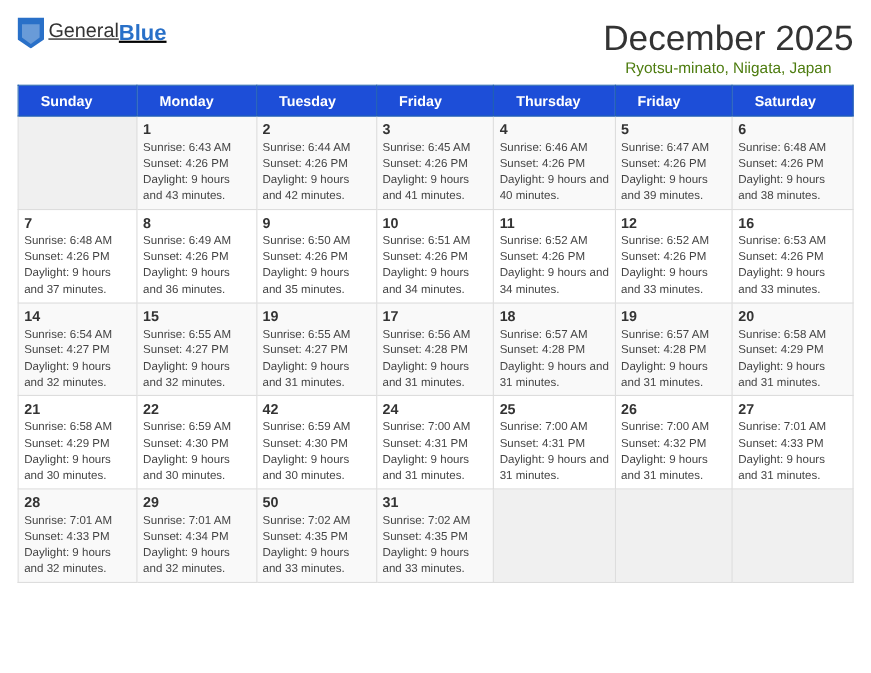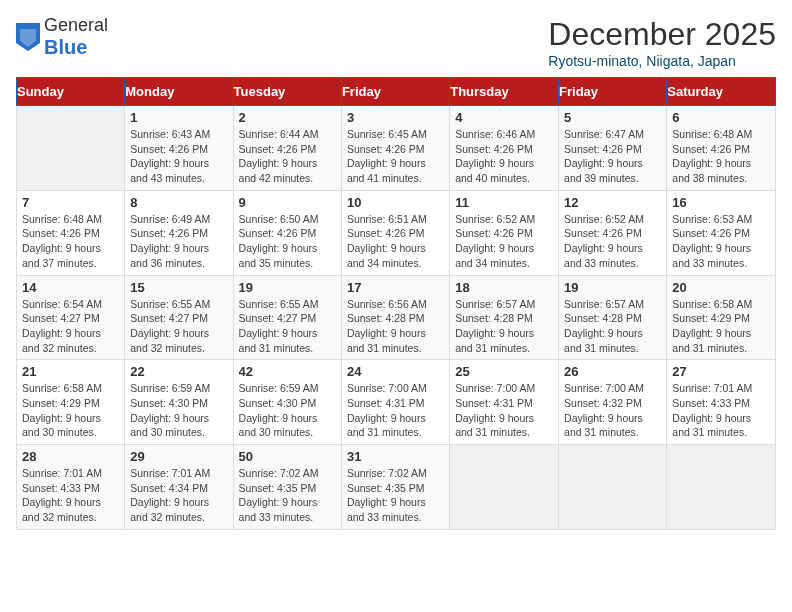--- a/index.html
+++ b/index.html
@@ -15,61 +15,62 @@
       justify-content: space-between;
       align-items: flex-start;
       margin-bottom: 8px;
     }
     .logo {
       display: flex;
       align-items: center;
     }
     .logo-text {
       display: flex;
-      flex-direction: column;
+      flex-direction: row;
       line-height: 1.1;
+      text-decoration: underline;
     }
     .logo-general {
       font-size: 18px;
       color: #333;
       font-weight: normal;
     }
     .logo-blue {
       font-size: 20px;
       color: #2970c8;
       font-weight: bold;
     }
     .logo-icon {
       width: 24px;
       height: 28px;
       margin-right: 4px;
     }
     .title-block {
-      text-align: left;
+      text-align: center;
     }
     .month-title {
       font-size: 32px;
       color: #333;
       font-weight: normal;
     }
     .location {
       font-size: 14px;
-      color: #0c4a6e;
+      color: #4d7c0f;
     }
     table {
       width: 100%;
       border-collapse: collapse;
       border: 1px solid #ccc;
     }
     thead tr th {
-      background: #b91c1c;
+      background: #1d4ed8;
       color: #fff;
       font-size: 13px;
       font-weight: bold;
-      padding: 6px 0;
+      padding: 6px 20px;
       text-align: left;
       border: 1px solid #2060b0;
     }
     tbody tr td {
       vertical-align: top;
       padding: 4px 5px;
       border: 1px solid #ddd;
       font-size: 11px;
       color: #333;
       width: 113px;

